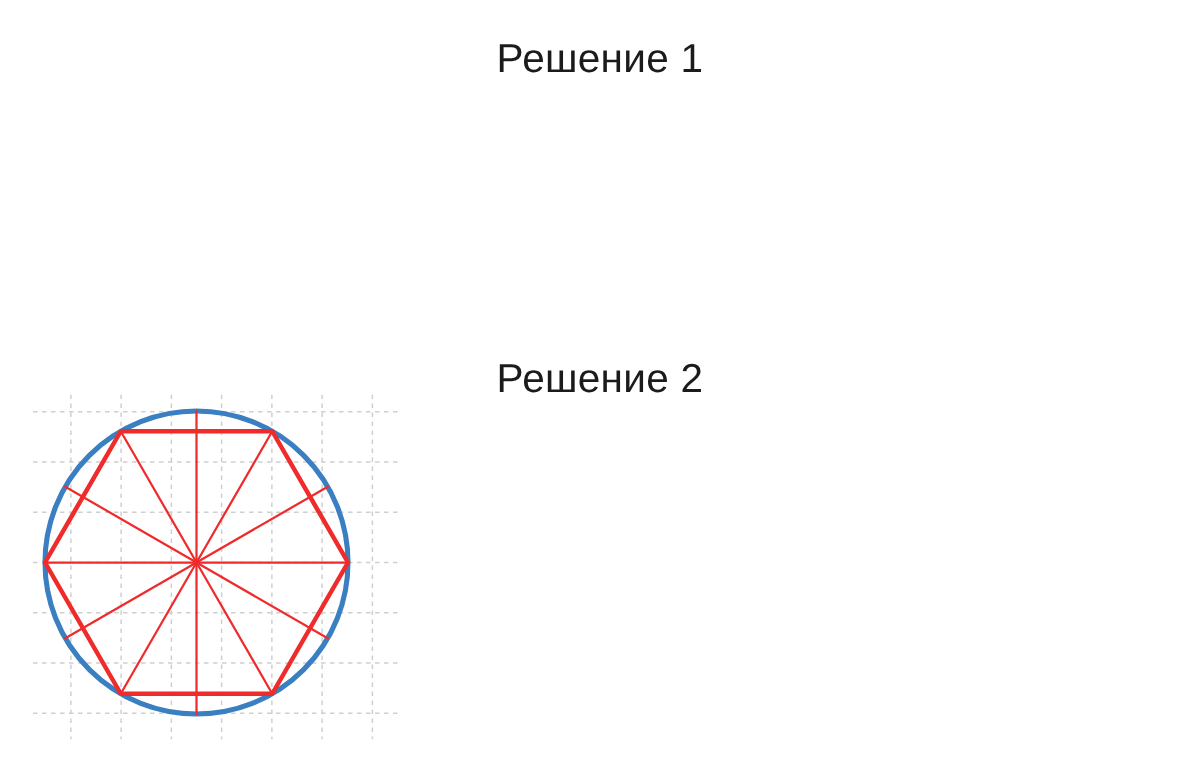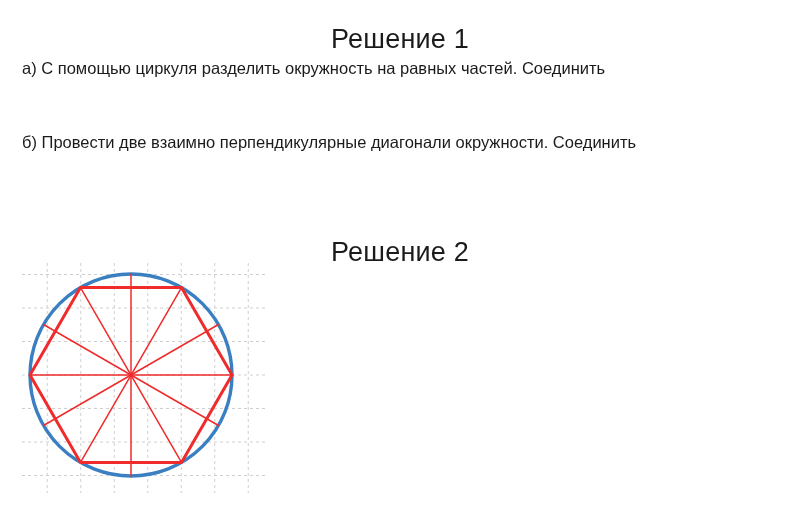--- a/index.html
+++ b/index.html
@@ -74,25 +74,23 @@
   #figure-svg { display: block; }
 </style>
 </head>
 <body>
 
 <div class="page">
 
   <h1 class="heading" id="heading-1">Решение 1</h1>
 
   <div class="body-text" id="para-a">
-    <span class="para-line">а) С помощью циркуля разделить окружность на равных частей. Соединить</span>
   </div>
 
   <div class="body-text" id="para-b">
-    <span class="para-line">б) Провести две взаимно перпендикулярные диагонали окружности. Соединить</span>
   </div>
 
   <h1 class="heading" id="heading-2">Решение 2</h1>
 
   <div id="figure-wrap">
     <svg id="figure-svg" width="246" height="230" viewBox="0 0 246 230">
       <g id="grid-layer">
           <line x1="25.25" y1="0" x2="25.25" y2="230" stroke="#cfcfcf" stroke-width="1" stroke-dasharray="3 3"></line>
           <line x1="58.75" y1="0" x2="58.75" y2="230" stroke="#cfcfcf" stroke-width="1" stroke-dasharray="3 3"></line>
           <line x1="92.25" y1="0" x2="92.25" y2="230" stroke="#cfcfcf" stroke-width="1" stroke-dasharray="3 3"></line>

